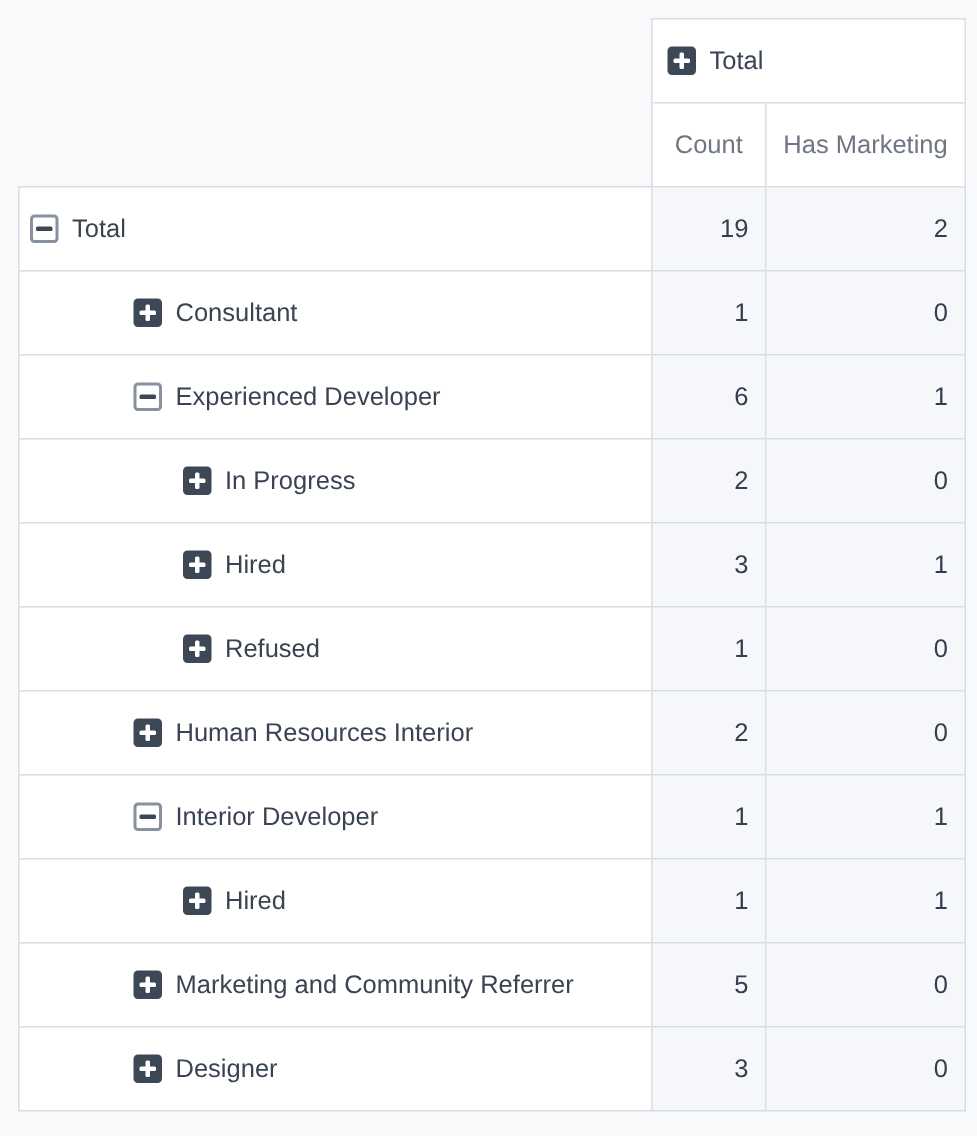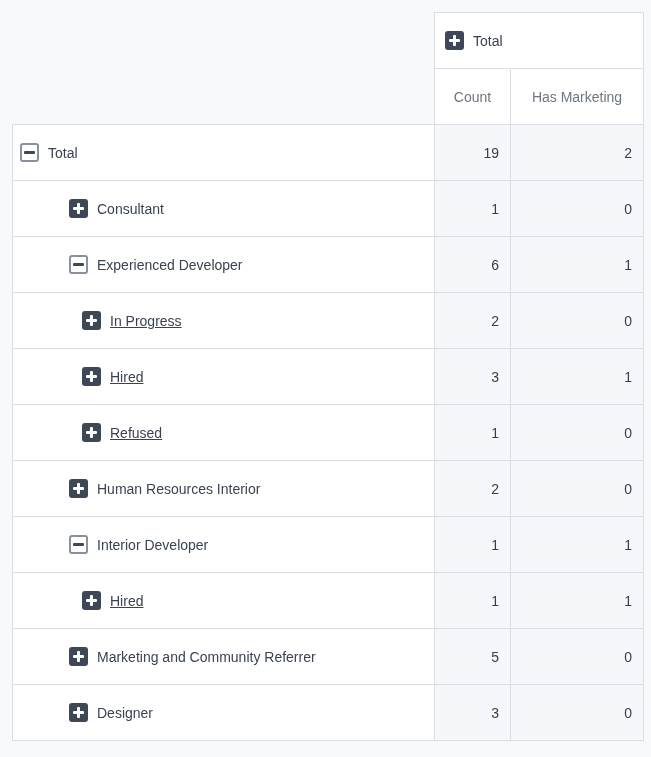--- a/index.html
+++ b/index.html
@@ -9,21 +9,21 @@
     font-family: "Liberation Sans", sans-serif;
     color: #3a4352;
     overflow: hidden;
   }
   .pivot-wrap { position: absolute; left: 12px; top: 12px; }
 
   table.pivot {
     border-collapse: collapse;
     table-layout: fixed;
     width: 631px;
-    font-size: 14px;
+    font-size: 17px;
   }
   col.c-label { width: 422px; }
   col.c-count { width: 76px; }
   col.c-hasref { width: 133px; }
 
   th, td {
     border: 1px solid #dadde2;
     height: 56px;
     vertical-align: middle;
     font-weight: 400;
@@ -35,22 +35,22 @@
   th.corner { border: none; background: transparent; }
 
   
   th.colgroup-header { background: #ffffff; text-align: left; padding-left: 10px; cursor: pointer; }
   
   th.measure { background: #ffffff; color: #6e7682; text-align: center; cursor: pointer; margin-left: 36px; }
 
   
   th.rowhdr { background: #ffffff; text-align: left; cursor: pointer; }
   th.rowhdr[data-level="0"] { padding-left: 7px; }
-  th.rowhdr[data-level="1"] { padding-left: 56px; }
-  th.rowhdr[data-level="2"] { padding-left: 69px; text-decoration: underline; }
+  th.rowhdr[data-level="1"] { padding-left: 76px; }
+  th.rowhdr[data-level="2"] { padding-left: 109px; }
 
   .hcell { display: flex; align-items: center; gap: 9px; }
 
   
   td.val {
     background: #f6f7fa;
     text-align: right;
     padding-right: 11px;
     color: #353e4e;
   }

